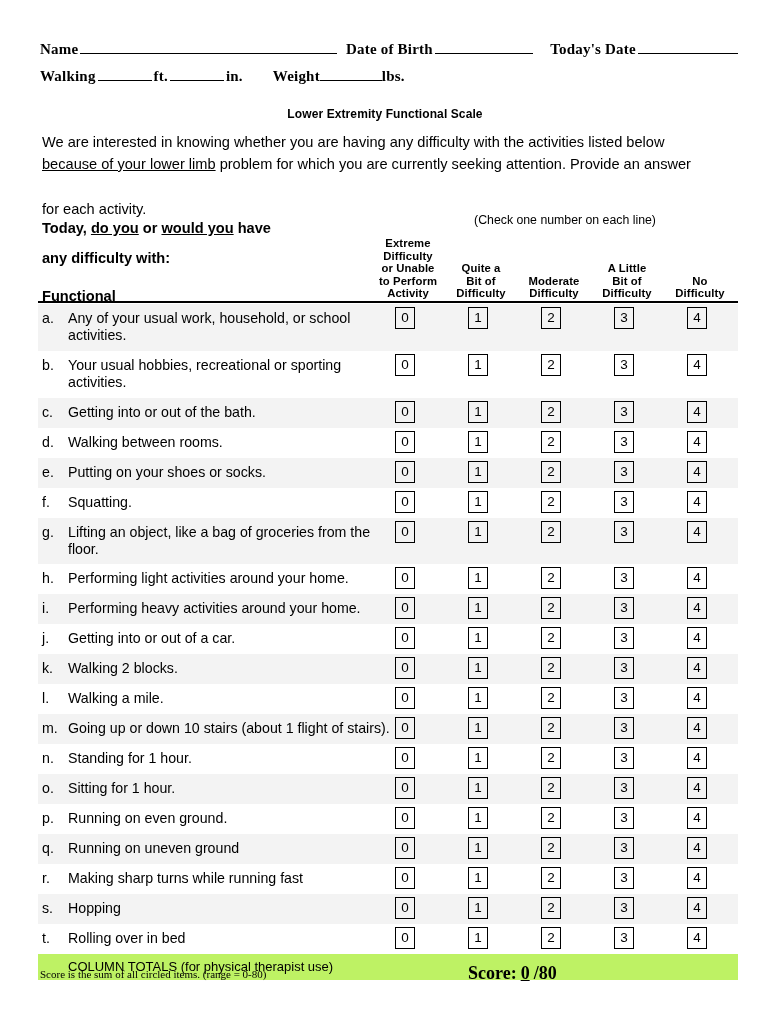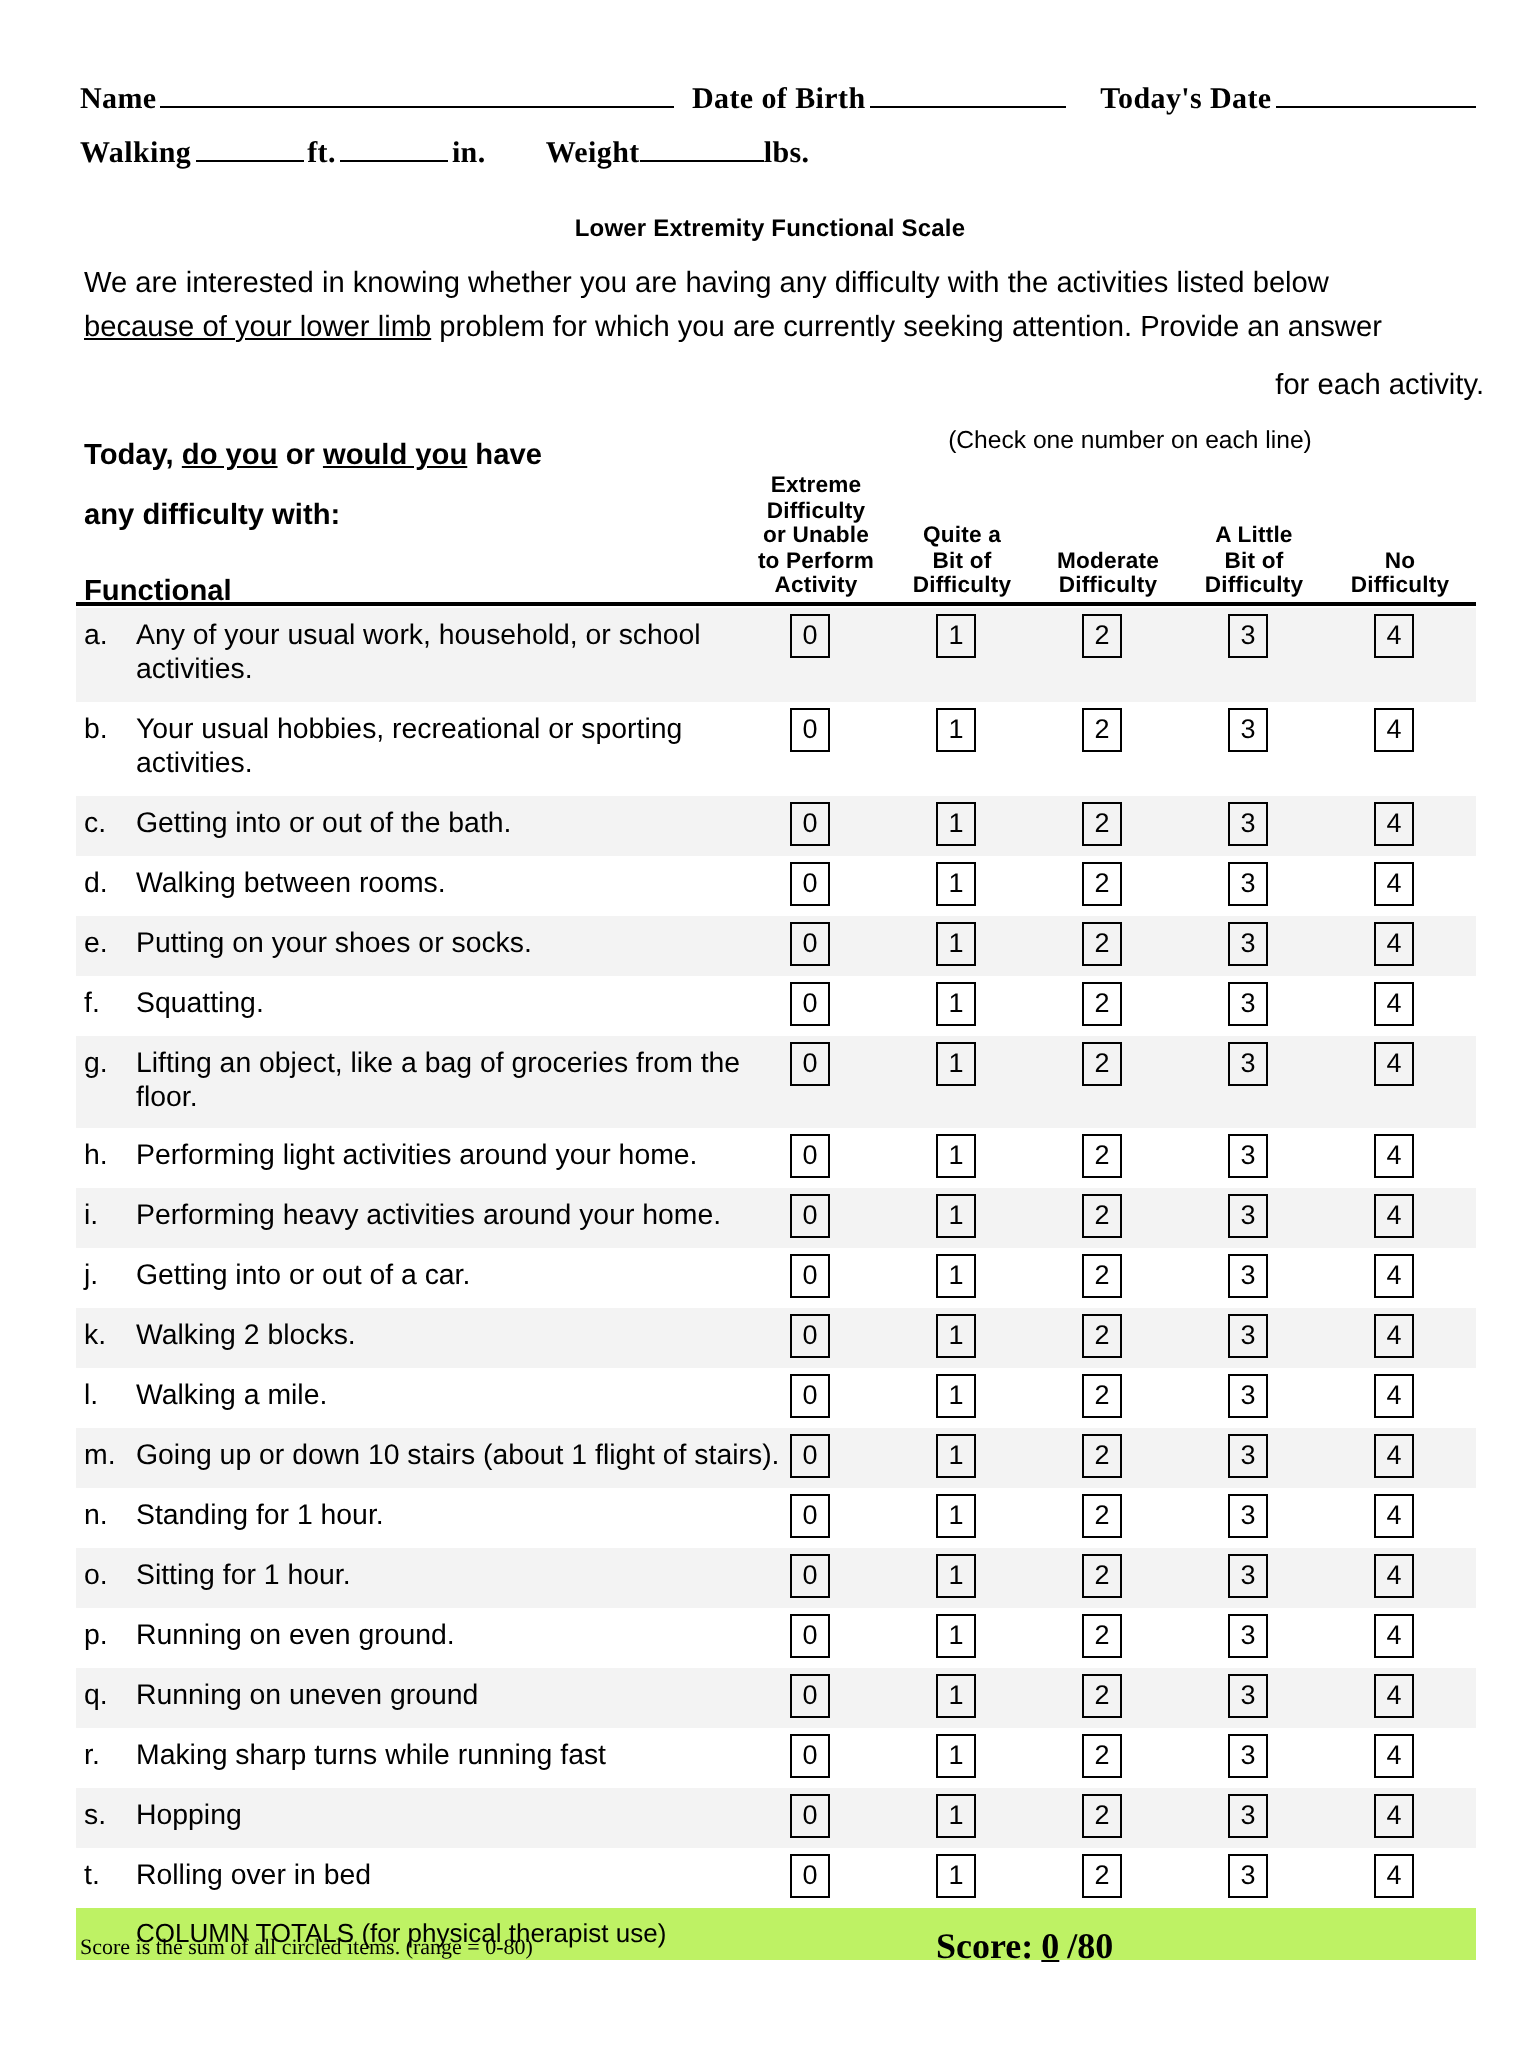--- a/index.html
+++ b/index.html
@@ -71,21 +71,21 @@
   
   .intro {
     position: absolute;
     left: 42px;
     top: 132px;
     width: 700px;
     font-size: 14.6px;
     line-height: 21px;
   }
   .intro .l2 { margin-top: 1px; }
-  .intro .l3 { margin-top: 8px; text-align: right; }
+  .intro .l3 { margin-top: 24px; }
   u.u { text-decoration: underline; }
 
   
   .prompt {
     position: absolute;
     left: 42px;
     top: 213px;
     width: 330px;
     font-size: 14.6px;
     font-weight: bold;

